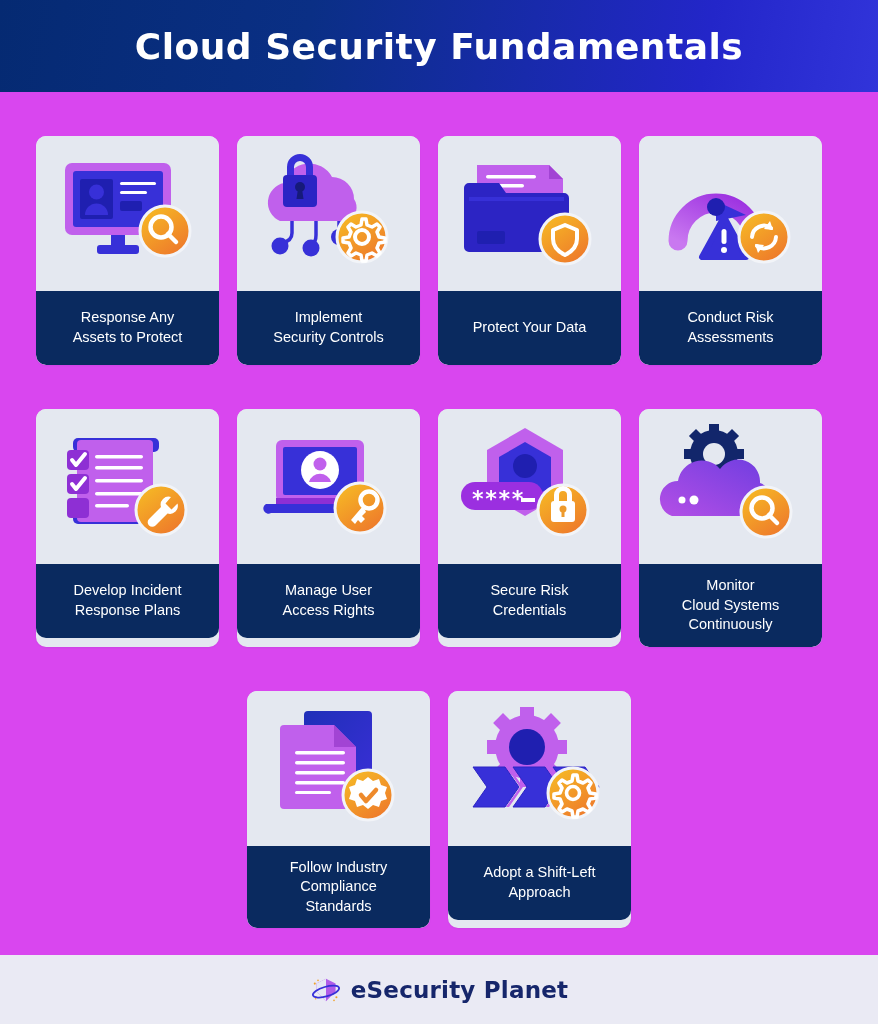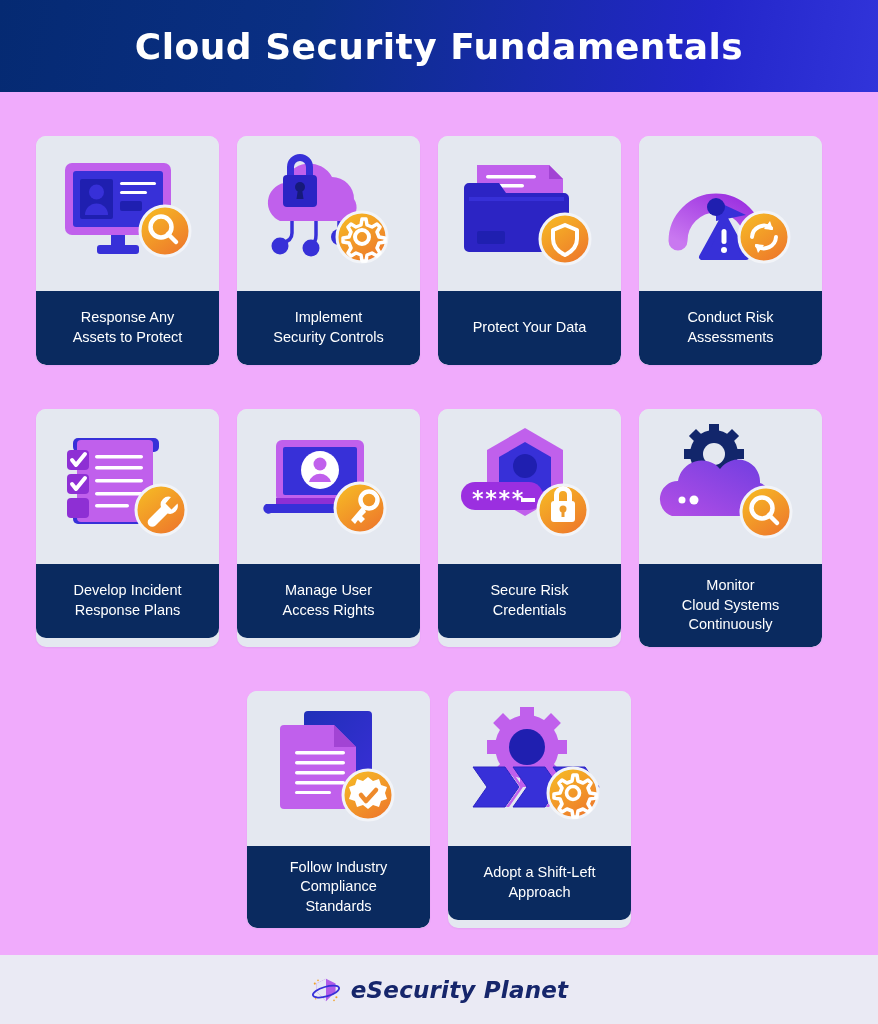--- a/index.html
+++ b/index.html
@@ -2,21 +2,21 @@
 <html><head>
 <meta charset="utf-8">
 <style>
   * { box-sizing: border-box; margin: 0; padding: 0; }
   html, body {
     width: 878px; height: 1024px;
     font-family: "Liberation Sans", sans-serif;
     background: #f6f5fc;
     overflow: hidden;
   }
-  .page { position: relative; width: 878px; height: 1024px; background: #f0abfc; }
+  .page { position: relative; width: 878px; height: 1024px; background: #d946ef; }
 
   
   .header {
     height: 92px; width: 100%;
     background: linear-gradient(100deg, #052a72 0%, #0a2f85 35%, #2326c9 80%, #3134da 100%);
     display: flex; align-items: center; justify-content: center;
   }
   .header-title {
     color: #ffffff;
     font-size: 36px;
@@ -61,21 +61,20 @@
 
   .art { width: 150px; height: 130px; display: block; }
 
   
   .footer {
     position: absolute; left: 0; bottom: 0;
     width: 100%; height: 69px;
     background: #eaeaf4;
     display: flex; align-items: center; justify-content: center;
     gap: 9px;
-    font-style: italic;
   }
   .logo-mark { width: 32px; height: 32px; display: block; }
   .logo-text {
     color: #16266b;
     font-size: 23px;
     font-weight: 700;
     letter-spacing: 0.2px;
     font-family: "DejaVu Sans", sans-serif;
   }
 </style>

